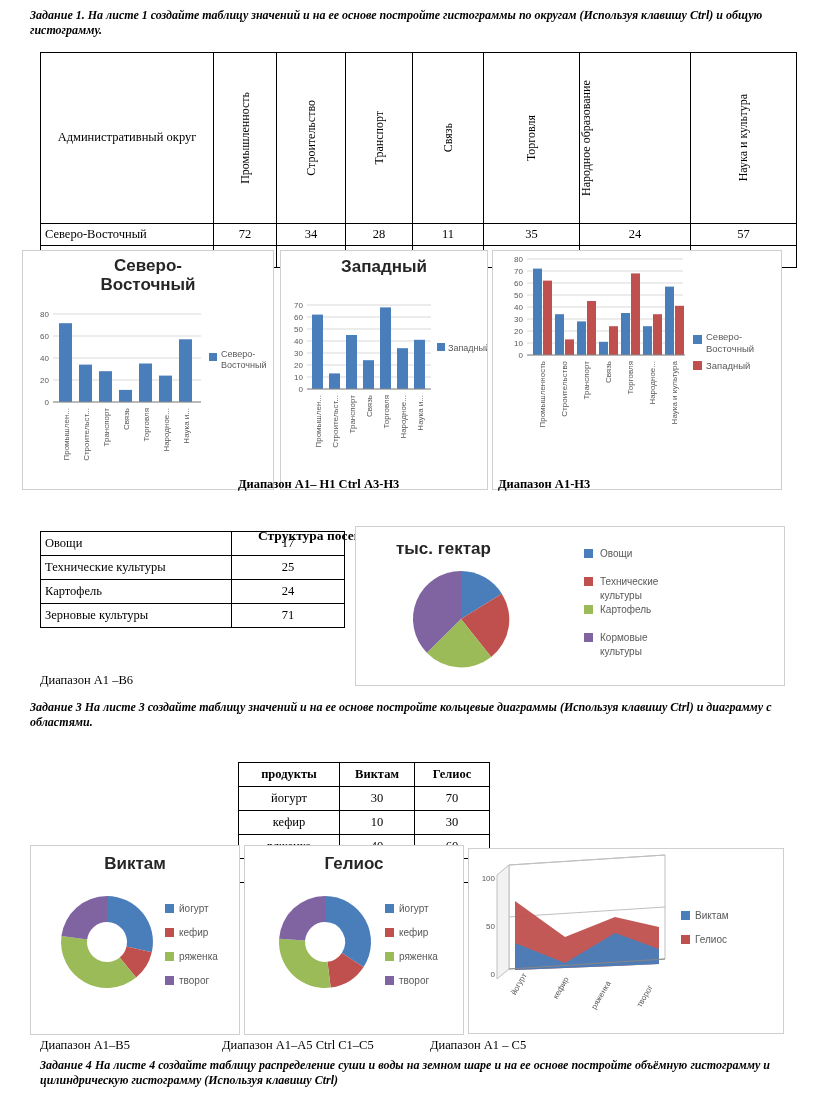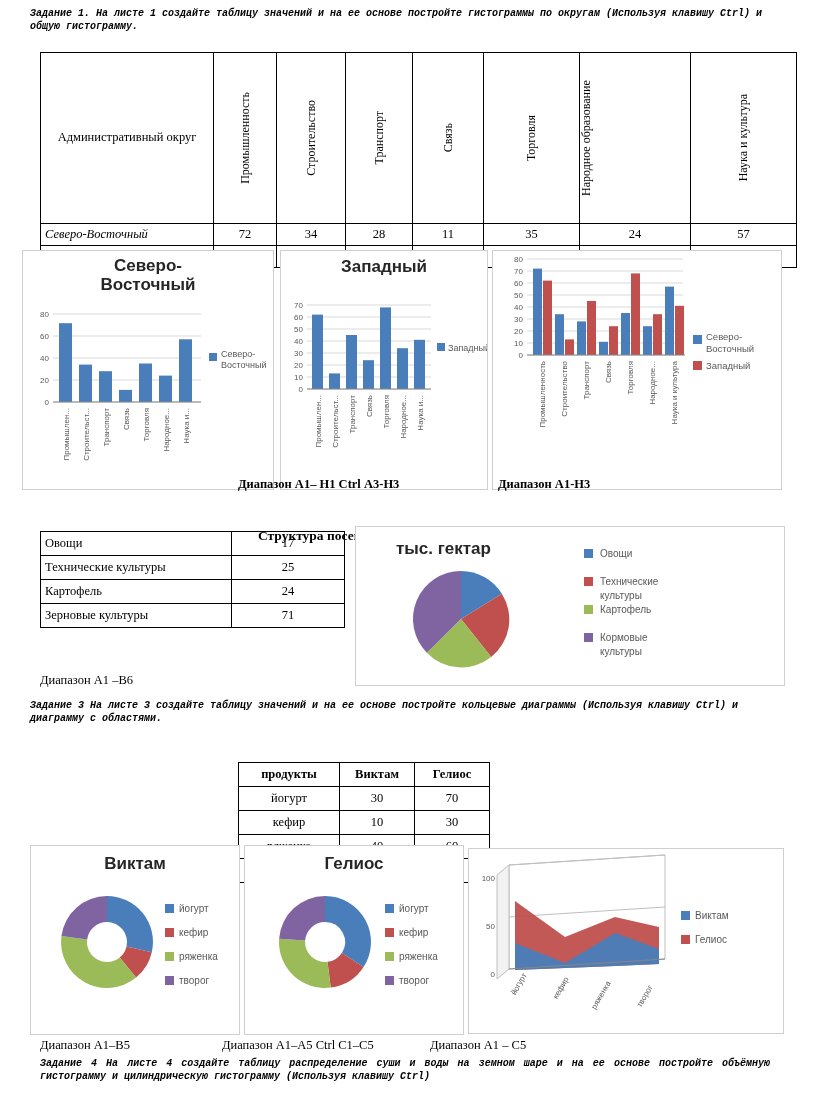--- a/index.html
+++ b/index.html
@@ -7,42 +7,42 @@
     width:816px;height:1105px;
     background:#ffffff;
     font-family:"Liberation Serif", serif;
     color:#000;
     position:relative;
     overflow:hidden;
   }
   .page{position:relative;width:816px;height:1105px;padding:0;box-sizing:border-box;}
 
   .task-title{
-    font-family:Liberation Mono, monospace;
+    font-family:Liberation Serif, serif;
     font-weight:bold;font-style:italic;
-    font-size:10px;line-height:1.25;
+    font-size:12px;line-height:1.25;
   }
   .t1{position:absolute;left:30px;top:8px;width:760px;}
   .t3{position:absolute;left:30px;top:700px;width:760px;}
   .t4{position:absolute;left:40px;top:1058px;width:730px;text-align:justify;}
 
   
   .tbl1{position:absolute;left:40px;top:52px;border-collapse:collapse;}
   .tbl1 td,.tbl1 th{border:1px solid #000;font-size:11.5px;text-align:center;font-family:"Liberation Serif",serif;}
   .tbl1 .hcell{height:170px;width:62px;vertical-align:middle;padding:0;}
   .tbl1 .vert{
     writing-mode:vertical-rl;transform:rotate(180deg);
     white-space:nowrap;font-size:12px;margin:0 auto;
   }
   .tbl1 .vert2{
     writing-mode:vertical-rl;transform:rotate(180deg);
     font-size:12px;line-height:1.15;text-align:center;height:150px;
   }
   .tbl1 .corner{width:172px;font-size:12.5px;vertical-align:middle;line-height:1.25;}
-  .tbl1 .rowname{text-align:left;padding-left:4px;font-size:12.5px;height:19px;font-style:italic;}
+  .tbl1 .rowname{text-align:left;padding-left:4px;font-size:12.5px;height:19px;}
   .tbl1 .num{height:19px;font-size:12.5px;text-align:center;}
   .tbl1 .w1{width:62px}.tbl1 .w2{width:68px}.tbl1 .w3{width:66px}
   .tbl1 .w4{width:70px}.tbl1 .w5{width:95px}.tbl1 .w6{width:110px}.tbl1 .w7{width:105px}
 
   
   .chartbox{position:absolute;border:1px solid #cfcfcf;background:#fff;box-sizing:border-box;}
   .cb1{left:22px;top:250px;width:252px;height:240px;}
   .cb2{left:280px;top:250px;width:208px;height:240px;}
   .cb3{left:492px;top:250px;width:290px;height:240px;}
 

